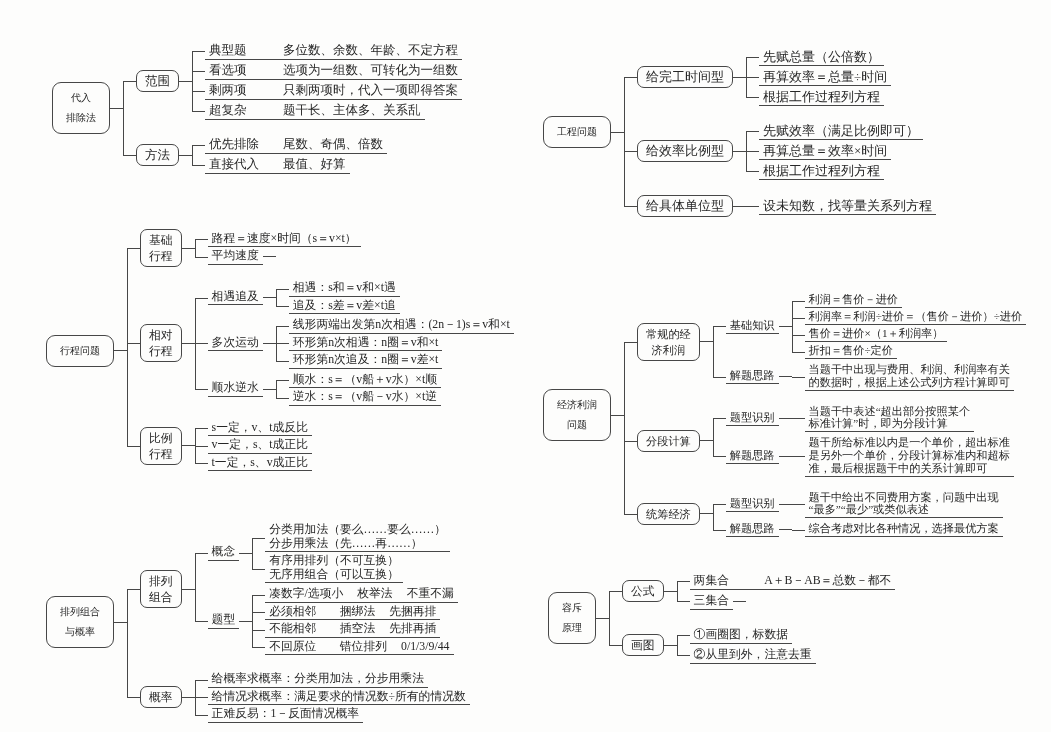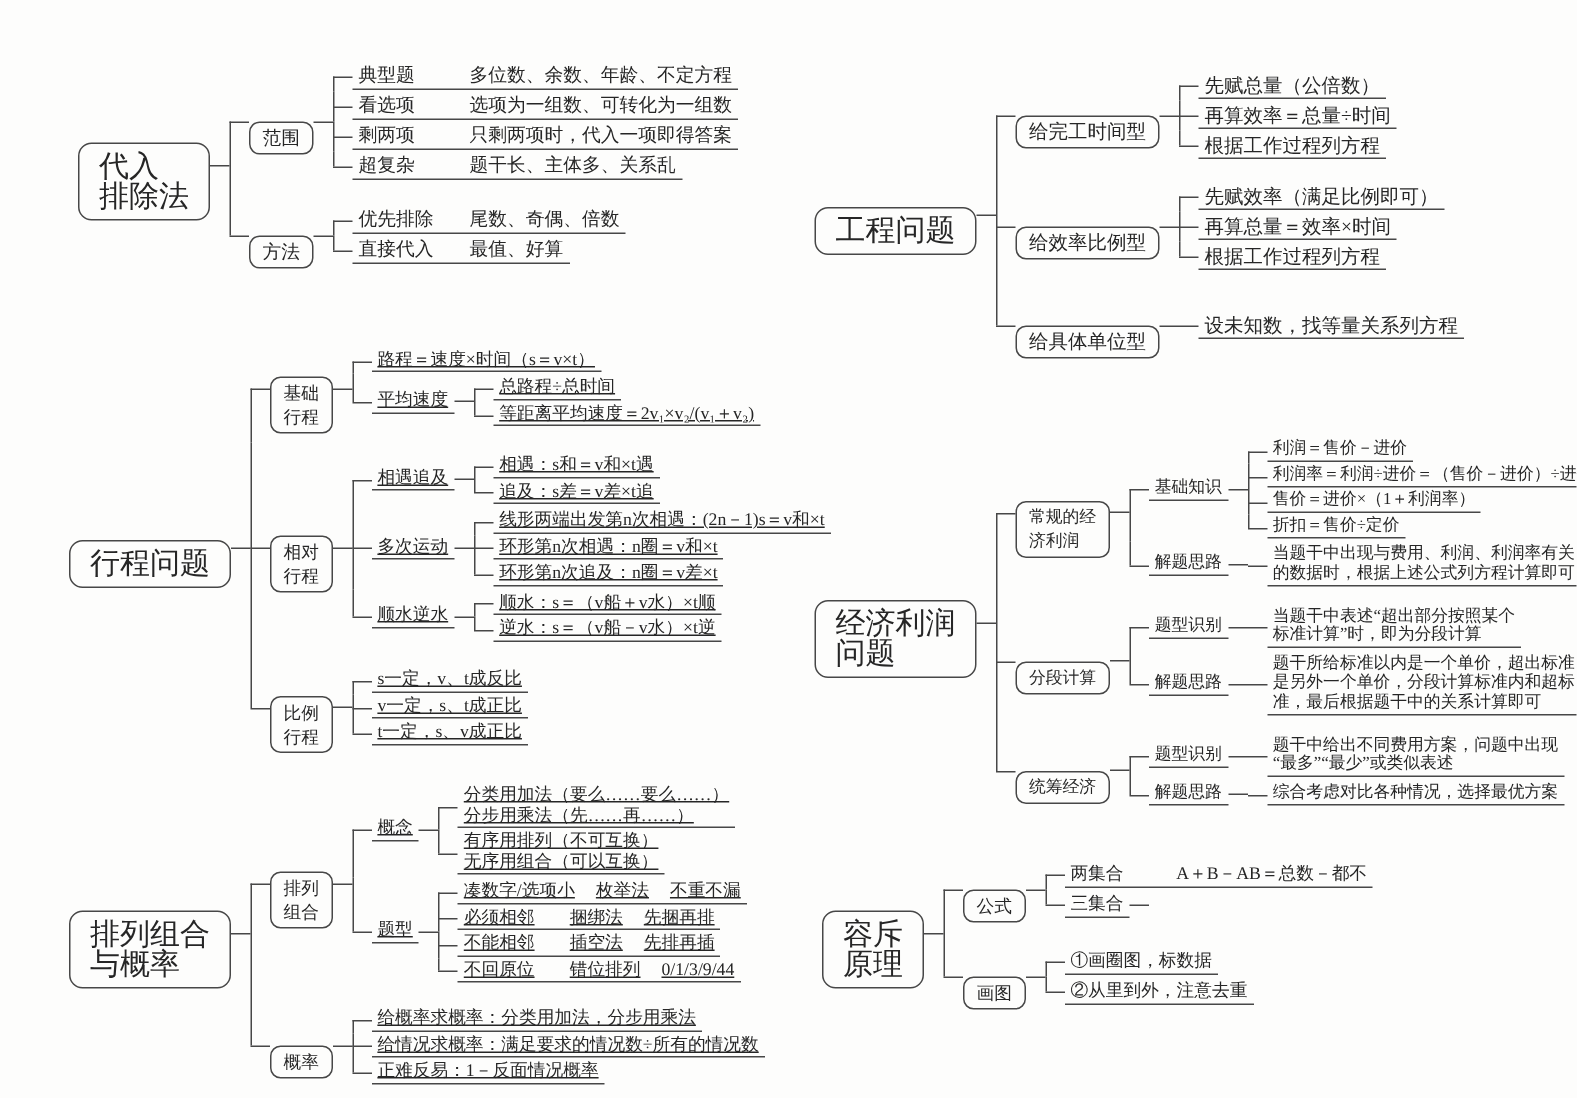--- a/index.html
+++ b/index.html
@@ -19,37 +19,36 @@
   .m4 { left: 543px; top: 286px; font-size: 11.2px; }
   .m5 { left: 46px;  top: 514px; font-size: 11.8px; }
   .m6 { left: 548px; top: 564px; font-size: 11.8px; }
 
   .node { display: flex; flex-direction: row; align-items: center; }
   .topic { flex: none; white-space: nowrap; }
   .topic.box {
     border: 1.3px solid var(--ink);
     border-radius: 7px;
     padding: 2px 8px;
-    text-align: left;
+    text-align: center;
     line-height: 16px;
-    margin-top: 22px;
   }
   .topic.rootbox {
     border-radius: 9px;
     padding: 5px 13px;
-    font-size: 20px;
+    font-size: 10px;
     line-height: 20px;
   }
   .topic.line {
     border-bottom: 1.3px solid var(--ink);
     padding: 0 4px 1px 4px;
     line-height: 15px;
   }
   .topic.line .tl { line-height: 14.5px; }
-  .m3 .topic.line, .m5 .topic.line { line-height: 13.5px; text-decoration: underline; }
+  .m3 .topic.line, .m5 .topic.line { line-height: 13.5px; }
   .m3 .topic.line .tl, .m5 .topic.line .tl { line-height: 13.5px; }
   .m4 .topic.line { line-height: 13px; }
   .m4 .topic.line .tl { line-height: 12.8px; }
 
   .topic.cols { display: flex; }
   .col { margin-right: 14px; }
   .col:last-child { margin-right: 0; }
   .col.c0 { min-width: 4.8em; }
 
   .stub { flex: none; width: 13px; height: 0; border-top: 1.3px solid var(--ink); align-self: center; }
@@ -231,32 +230,20 @@
             <div class="children">
               <div class="child d2">
                 <div class="node">
                   <div class="topic line">路程＝速度×时间（s＝v×t）</div>
                 </div>
               </div>
               <div class="child d2">
                 <div class="node">
                   <div class="topic line">平均速度</div>
                   <div class="stub"></div>
-                  <div class="children">
-                    <div class="child d3">
-                      <div class="node">
-                        <div class="topic line">总路程÷总时间</div>
-                      </div>
-                    </div>
-                    <div class="child d3">
-                      <div class="node">
-                        <div class="topic line">等距离平均速度＝2v₁×v₂/(v₁＋v₂)</div>
-                      </div>
-                    </div>
-                  </div>
                 </div>
               </div>
             </div>
           </div>
         </div>
         <div class="child d1">
           <div class="node">
             <div class="topic box">
               <div class="tl">相对</div>
               <div class="tl">行程</div>

